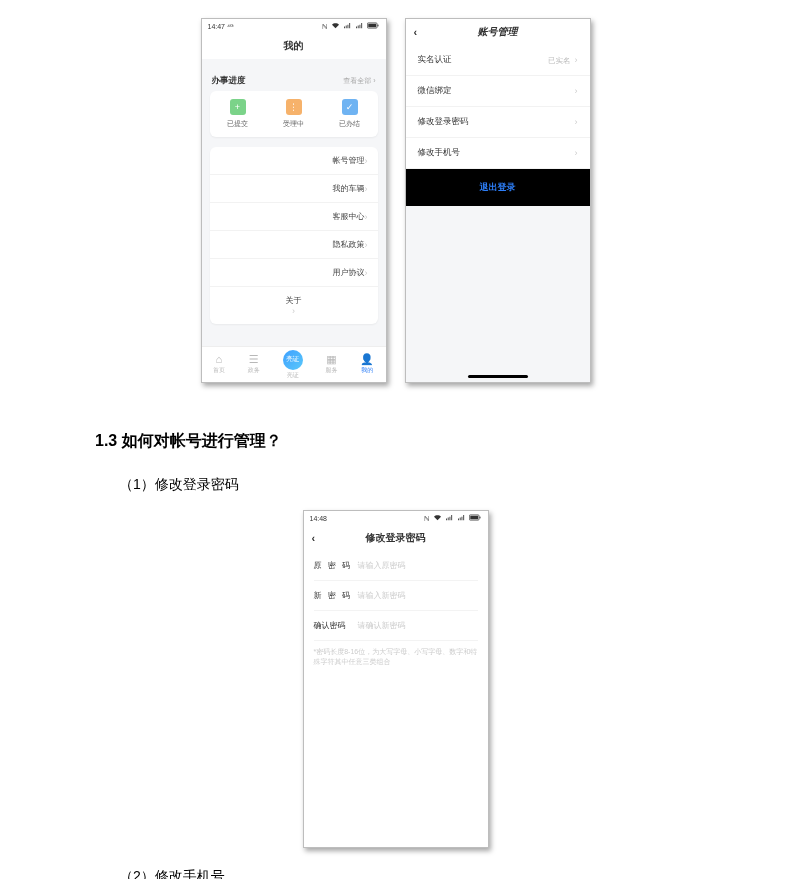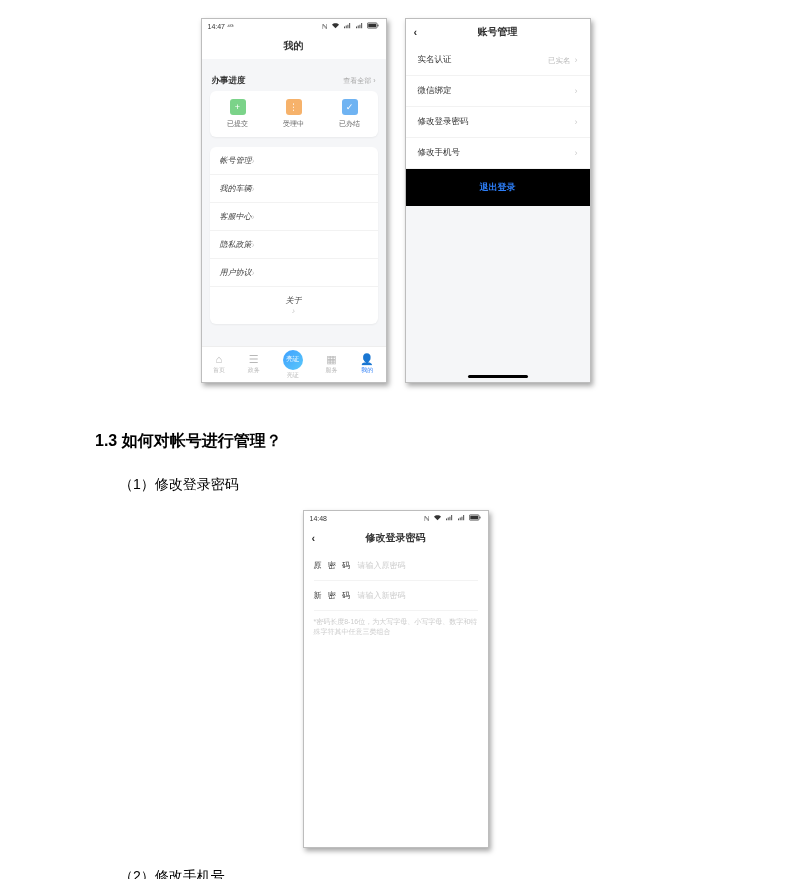--- a/index.html
+++ b/index.html
@@ -51,38 +51,38 @@
     .card .name { font-weight: 700; font-size: 9px; }
     .card .sub { font-size: 7px; color: #555; margin-top: 2px; }
     .section-head { display: flex; justify-content: space-between; align-items: center;
       font-size: 8.5px; font-weight: 600; margin: 10px 2px 4px; text-align: right; }
     .section-head .more { font-weight: 400; font-size: 7px; color: #aaa; }
     .tiles { display: flex; background:#fff; border-radius:6px; padding:8px 0; box-shadow:0 1px 2px rgba(0,0,0,.05); }
     .tile { flex:1; display:flex; flex-direction:column; align-items:center; gap:4px; }
     .tile .box { width:16px; height:16px; border-radius:3px; display:flex; align-items:center; justify-content:center; color:#fff; font-size:9px; }
     .tile .lbl { font-size:7px; color:#666; }
     .list { background:#fff; border-radius:6px; margin-top:10px; box-shadow:0 1px 2px rgba(0,0,0,.05); }
-    .list .item { display:flex; justify-content:flex-start; align-items:center;
-      padding:8px 10px; border-bottom:1px solid #f2f2f2; font-size:8px; color:#444;font-style:italic; }
+    .list .item { display:flex; justify-content:flex-end; align-items:center;
+      padding:8px 10px; border-bottom:1px solid #f2f2f2; font-size:8px; color:#444; }
     .list .item:last-child { border-bottom:none;flex-direction:column; }
     .chev { color:#ccc; font-size:9px; }
     .tabbar { height:36px; background:#fff; border-top:1px solid #eee;
       display:flex; align-items:center; justify-content:space-around; }
     .tab { display:flex; flex-direction:column; align-items:center; gap:1px; font-size:6px; color:#b8b8b8; }
     .tab.active { color:#2d7ef7; }
     .tab .glyph { font-size:11px; line-height:1; }
     .tab.center .glyph { width:20px; height:20px; border-radius:50%;
       background:linear-gradient(135deg,#3ea0ff,#5ac8fa); color:#fff;
       display:flex; align-items:center; justify-content:center; font-size:6.5px; }
 
     
     .pb-top { background:#fff; }
     .pb-title { display:flex; align-items:center; padding:6px 8px; font-size:10px; font-weight:600; }
     .pb-title .back { color:#333; font-size:11px; width:14px; }
-    .pb-title .ttl { flex:1; text-align:center; margin-left:-14px; }
+    .pb-title .ttl { flex:1; text-align:center; margin-left:-14px;font-style:italic; }
     .pb-list .row-item { display:flex; justify-content:space-between; align-items:center;
       padding:9px 12px; border-bottom:1px solid #f2f2f2; font-size:8.5px; color:#333; background:#fff; }
     .pb-list .sub { color:#bbb; font-size:7.5px; margin-right:4px; }
     .logout { text-align:center; color:#2d7ef7; font-size:9px; font-weight:600;
       padding:12px 0; background:#000000; }
     .pb-fill { flex:1; background:#f5f6f8; }
     .home-ind { width:60px; height:3px; background:#000; border-radius:3px;
       margin:0 auto 4px; }
 
     
@@ -274,20 +274,24 @@
     </div>
     <div class="pc-body">
       <div class="field">
         <span class="label">原 密 码</span>
         <span class="ph">请输入原密码</span>
       </div>
       <div class="field">
         <span class="label">新 密 码</span>
         <span class="ph">请输入新密码</span>
       </div>
+      <div class="field">
+        <span class="label tight">确认密码</span>
+        <span class="ph">请确认新密码</span>
+      </div>
       <div class="hint">*密码长度8-16位，为大写字母、小写字母、数字和特殊字符其中任意三类组合</div>
     </div>
   </div>
 </div>
 
 <div class="doc">
   <div class="step">（2）修改手机号</div>
 </div>
 
 </body></html>

